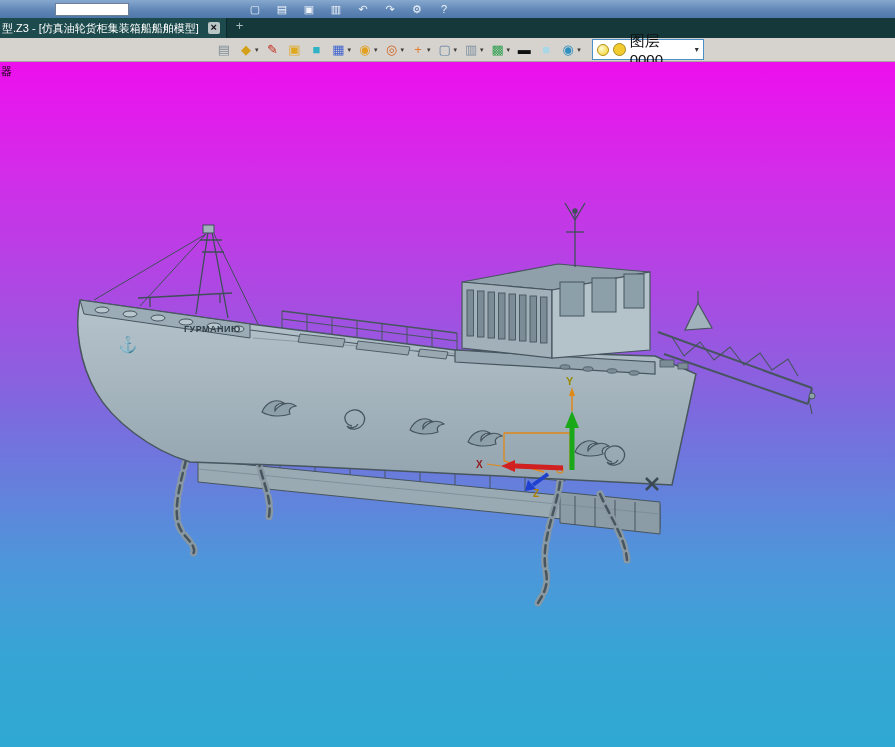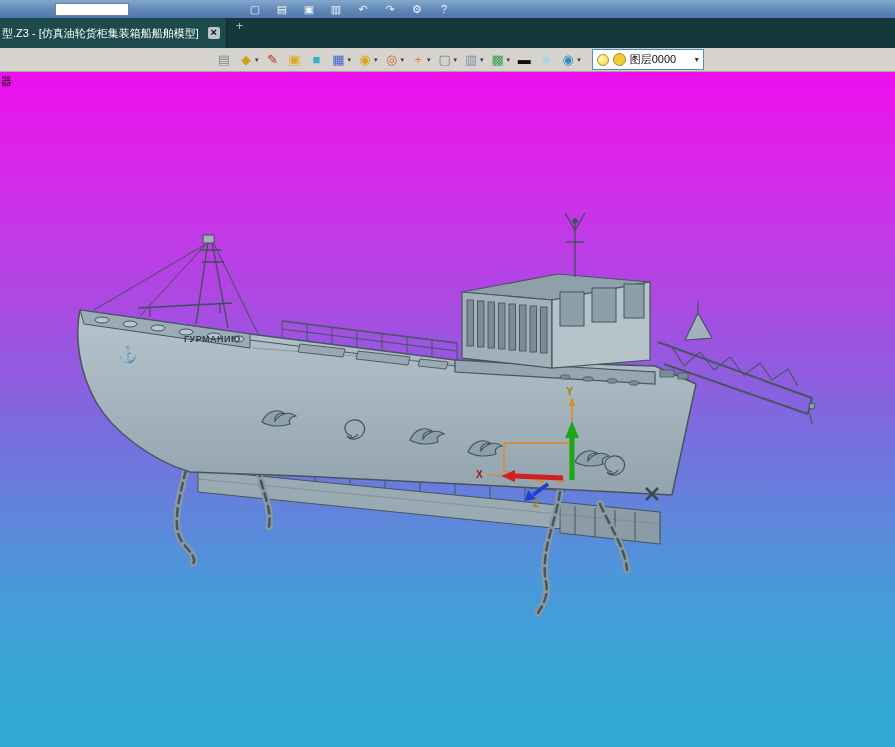--- a/index.html
+++ b/index.html
@@ -6,40 +6,40 @@
   .window{position:relative;width:895px;height:747px;overflow:hidden;
           font-family:"Liberation Sans",sans-serif;-webkit-font-smoothing:antialiased;}
 
   
   .titlebar{position:relative;height:18px;background:linear-gradient(180deg,#86a8cf 0%,#5d84b4 60%,#4f78aa 100%);}
   .tb-combo{position:absolute;left:55px;top:3px;width:72px;height:11px;background:#ffffff;border:1px solid #6f8098;}
   .qat{position:absolute;left:248px;top:1px;display:flex;gap:13px;}
   .qat .ti{font-size:11px;line-height:16px;color:#eef4fa;width:14px;text-align:center;cursor:default;}
 
   
-  .tabbar{height:30px;background:#15393b;display:flex;align-items:stretch;}
+  .tabbar{height:20px;background:#15393b;display:flex;align-items:stretch;}
   .tab{background:#1d4a4c;color:#ffffff;font-size:11px;line-height:15px;display:flex;align-items:center;
        gap:9px;padding:0 6px 0 2px;border-right:1px solid #0c292b;white-space:nowrap;}
   .tab-title{max-width:215px;overflow:hidden;}
   .tab-close{color:#0d0d0d;background:#b9c6c6;border-radius:2px;font-size:11px;font-weight:bold;
              line-height:11px;width:12px;height:12px;text-align:center;cursor:default;}
   .tab-new{color:#a8bcbc;font-size:13px;line-height:15px;padding:0 9px;cursor:default;}
 
   
   .toolbar{height:24px;background:#d6d3ce;border-bottom:1px solid #a8a49c;display:flex;align-items:center;
            padding-left:213px;box-sizing:border-box;}
   .tbi{display:flex;align-items:center;height:20px;padding:0 3px;cursor:default;}
   .tbi .g{font-size:13px;line-height:18px;width:16px;text-align:center;}
   .tbi .caret{font-size:7px;color:#3a3a3a;margin-left:1px;}
   .layer-combo{margin-left:8px;display:flex;align-items:center;background:#ffffff;border:1px solid #4a90c8;
                height:19px;padding:0 4px;gap:4px;width:102px;}
   .bulb{width:10px;height:10px;border-radius:50%;background:radial-gradient(circle at 35% 35%,#fffad0,#f2d322);
         border:1px solid #b09010;}
   .swatch-dot{width:11px;height:11px;border-radius:50%;background:#f2cb30;border:1px solid #a58a1e;}
-  .layer-text{font-size:11px;color:#101010;flex:1;}
+  .layer-text{font-size:15px;color:#101010;flex:1;}
   .combo-arrow{font-size:8px;color:#303030;}
 
   
   .viewport{position:relative;height:689px;
     background:linear-gradient(180deg,#ed0fed 0%,#d32ce9 16%,#a84ce2 35%,#7a6cde 52%,#4f95da 72%,#37a5d5 86%,#2fa9d3 100%);}
   .mgr-label{position:absolute;left:1px;top:2px;color:#0a0a0a;font-size:11px;}
   svg.ship{position:absolute;left:0;top:0;width:895px;height:689px;}
 </style>
 </head>
 <body>

